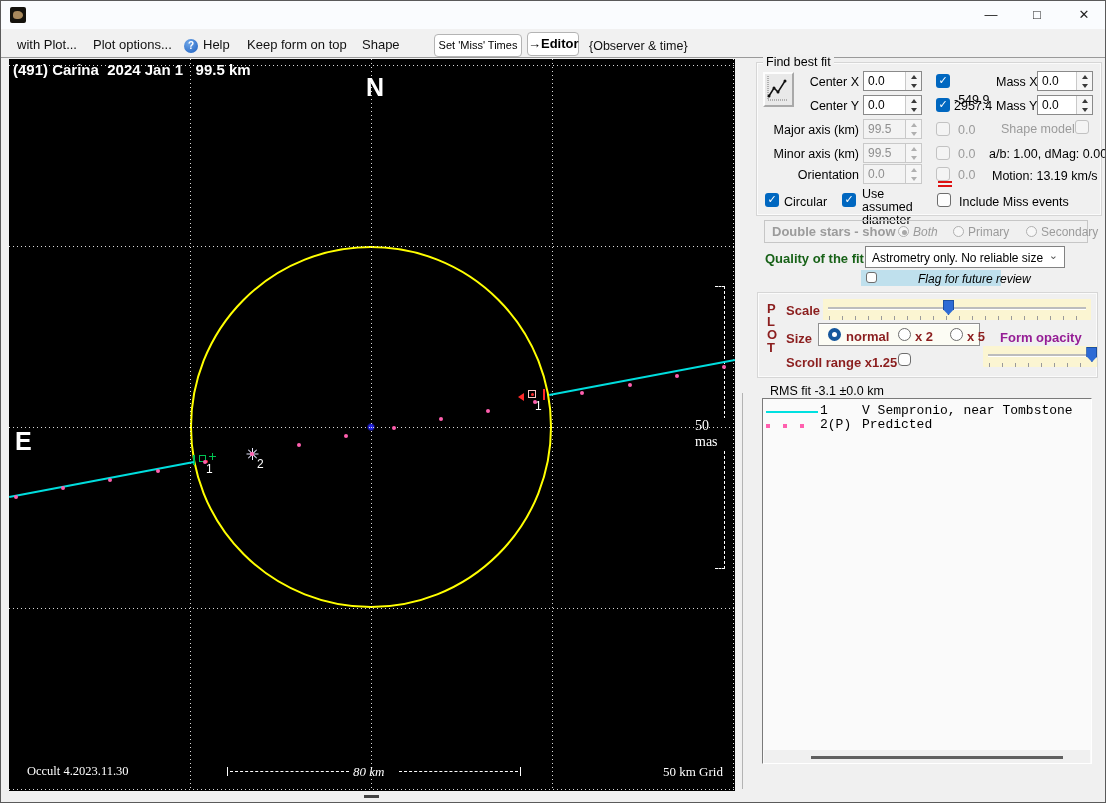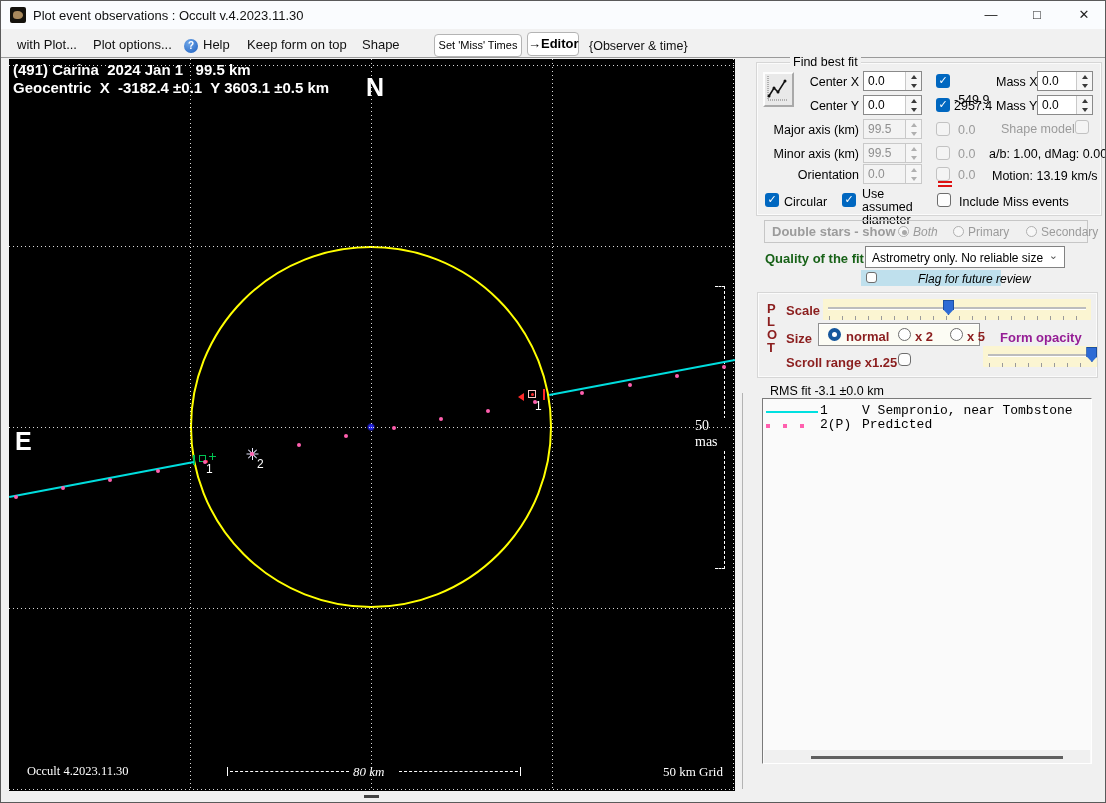--- a/index.html
+++ b/index.html
@@ -100,21 +100,20 @@
 </style>
 </head>
 <body>
 
 <div id="win">
 
   <div id="titlebar" class="abs">
     <div id="app-icon" class="abs">
         <i></i>
       </div>
-    <div id="title-text" class="abs">Plot event observations : Occult v.4.2023.11.30</div>
     <div class="winbtn abs" style="left:968px;">—</div>
     <div class="winbtn abs" style="left:1014px;">□</div>
     <div class="winbtn abs" style="left:1061px;">✕</div>
   </div>
 
   <div id="toolbar" class="abs">
     <div class="menuitem abs" style="left:16px;">with Plot...</div>
     <div class="menuitem abs" style="left:92px;">Plot options...</div>
     <div class="menuitem abs" style="left:202px;">Help</div>
     <div class="menuitem abs" style="left:246px;">Keep form on top</div>
@@ -122,21 +121,20 @@
   </div>
   <div id="help-icon" class="abs">?</div>
   <div id="miss-btn" class="abs toolbtn">Set 'Miss' Times</div>
   <div id="editor-btn" class="abs toolbtn">→Editor</div>
   <div id="observer-lbl" class="abs">{Observer &amp; time}</div>
 
   <div id="plot" class="abs">
     <div id="circle"></div>
     <div id="centerdot"></div>
     <div id="hdr1" class="abs nw" style="top:2px;">(491) Carina  2024 Jan 1   99.5 km</div>
-    <div id="hdr2" class="abs nw" style="top:20px;">Geocentric  X  -3182.4 ±0.1  Y 3603.1 ±0.5 km</div>
     <div id="north" class="abs">N</div>
     <div id="east" class="abs">E</div>
     <div id="masbracket"></div>
     <div id="maslbl" class="abs plot-serif">50 mas</div>
 
     <div class="sbr" style="left:218px;"></div>
     <div class="sbr" style="left:511px;"></div>
     <div class="sdash" style="left:221px;width:119px;"></div>
     <div class="sdash" style="left:390px;width:119px;"></div>
     <div id="kmlbl" class="abs plot-serif">80 km</div>
@@ -190,21 +188,21 @@
       <div class="pdot" style="left: 571.4px; top: 332.2px;"></div>
       <div class="pdot" style="left: 618.6px; top: 323.55px;"></div>
       <div class="pdot" style="left: 665.8px; top: 314.9px;"></div>
       <div class="pdot" style="left: 713px; top: 306.25px;"></div>
     </div>
 
   <div class="abs" style="left:741px;top:392px;width:1px;height:396px;background:#b3b3b3;"></div>
   <div class="abs" style="left:363px;top:794px;width:15px;height:3px;background:#444;"></div>
 
   <div class="abs grp" style="left:755px;top:61px;width:344px;height:152px;"></div>
-  <div class="abs lbl" style="left:762px;top:54px;background:#f0f0f0;padding:0 3px;margin-left:27px;">Find best fit</div>
+  <div class="abs lbl" style="left:762px;top:54px;background:#f0f0f0;padding:0 3px;">Find best fit</div>
 
   <div class="abs" style="left:762px;top:71px;width:31px;height:35px;background:#e9e9e9;border:2px outset #fdfdfd;box-sizing:border-box;">
     <svg width="25" height="29" viewBox="0 0 25 29">
       <line x1="3" y1="2" x2="3" y2="26" stroke="#777" stroke-width="1" stroke-dasharray="1,1"></line>
       <line x1="3" y1="26" x2="23" y2="26" stroke="#777" stroke-width="1" stroke-dasharray="1,1"></line>
       <polyline points="4,22 9,14 13,18 20,7" stroke="#111" stroke-width="1.5" fill="none"></polyline>
       <circle cx="4" cy="22" r="1.5" fill="#111"></circle>
         <circle cx="9" cy="14" r="1.5" fill="#111"></circle>
       <circle cx="13" cy="18" r="1.5" fill="#111"></circle>
         <circle cx="20" cy="7" r="1.5" fill="#111"></circle>

